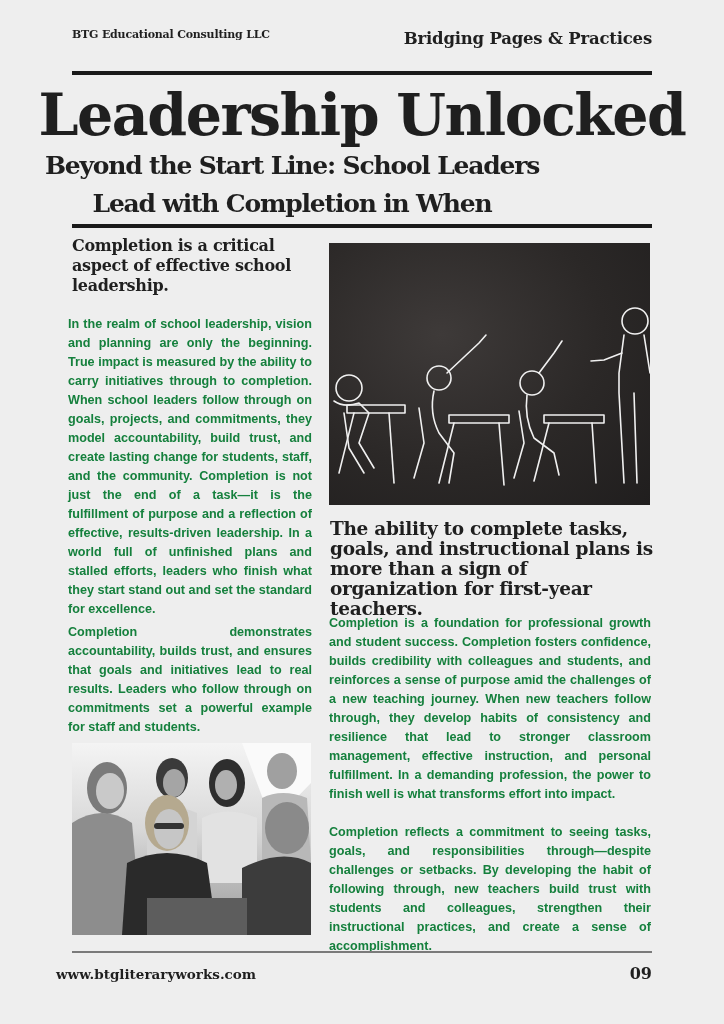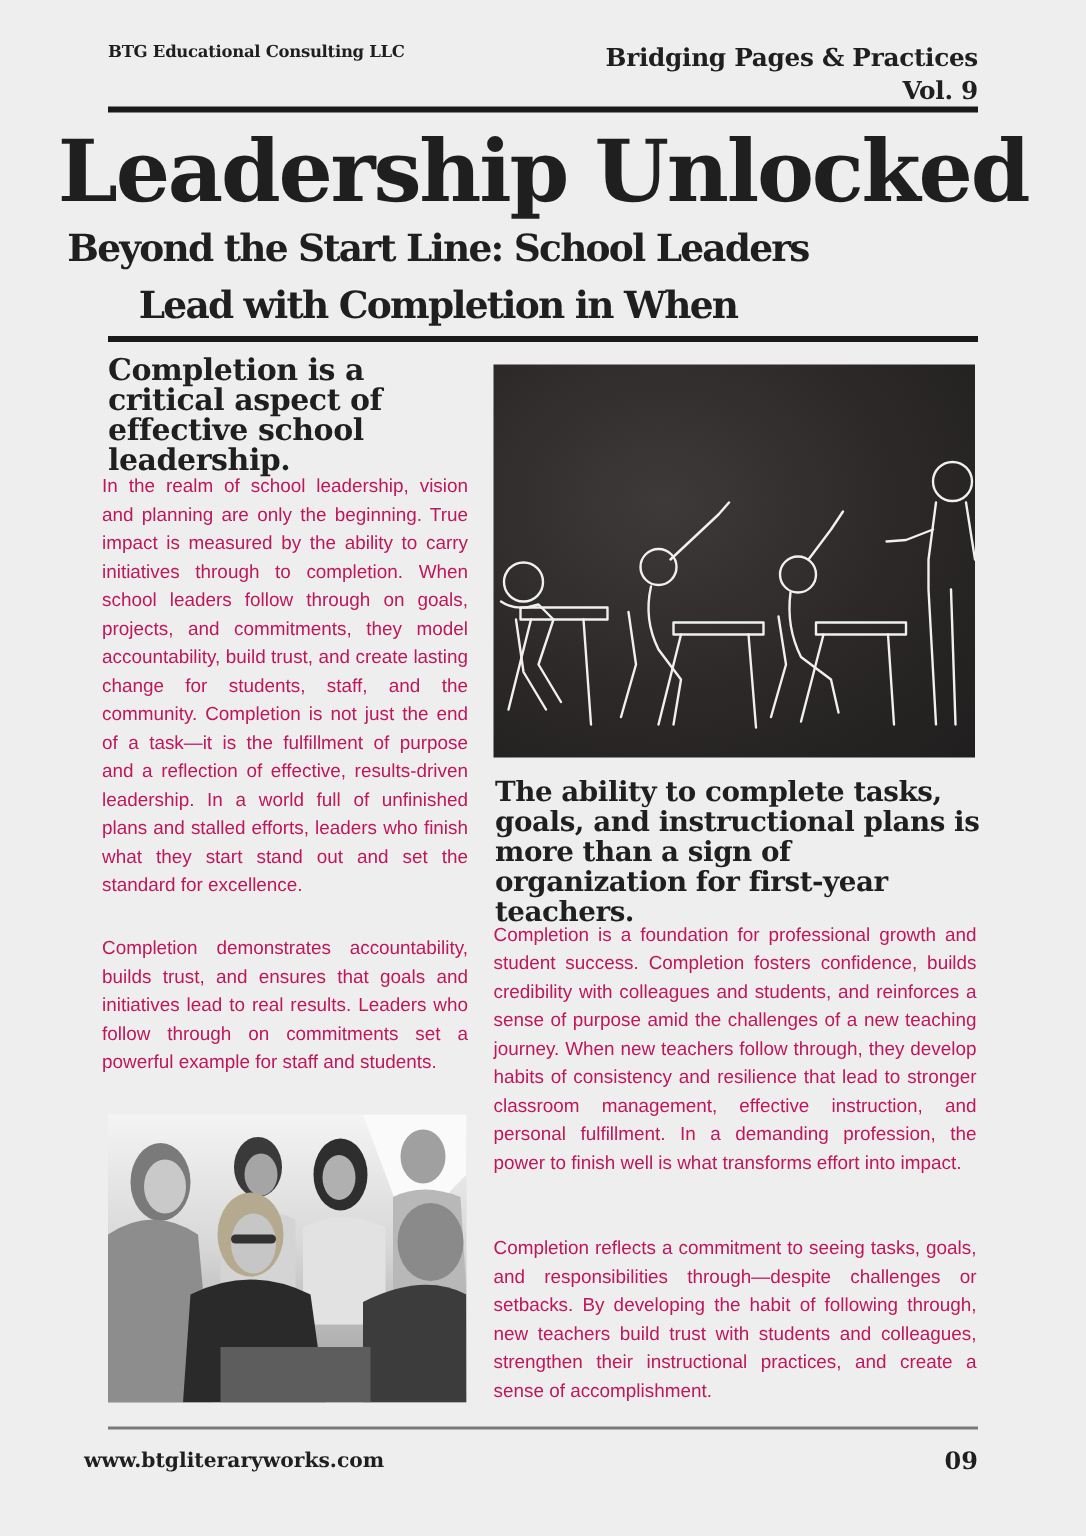--- a/index.html
+++ b/index.html
@@ -14,42 +14,41 @@
     .mast-left { left: 72px; top: 28px; font-size: 11px; font-weight: bold; letter-spacing: -0.2px; }
     .mast-right { right: 72px; top: 28px; font-size: 16.5px; font-weight: bold; text-align: right; line-height: 22px; letter-spacing: -0.2px; }
     .rule { left: 72px; width: 580px; background: #1a1a1a; }
     .rule-top { top: 71px; height: 4px; }
     .rule-mid { top: 224px; height: 4px; }
     .rule-foot { top: 951px; height: 2px; background: #7a7a7a; }
 
     .title { left: 0; width: 724px; top: 80px; text-align: center; font-size: 57px; font-weight: bold; letter-spacing: -1.5px; line-height: 70px; }
     .subtitle { left: 0; width: 584px; top: 147px; text-align: center; font-size: 25px; font-weight: bold; letter-spacing: -1.2px; line-height: 38px; }
 
-    .h-left { left: 72px; top: 236px; width: 250px; font-size: 20px; font-weight: bold; line-height: 20px; letter-spacing: -0.3px; }
+    .h-left { left: 72px; top: 236px; width: 250px; font-size: 16px; font-weight: bold; line-height: 20px; letter-spacing: -0.3px; }
     .h-right { left: 330px; top: 519px; width: 330px; font-size: 18.5px; font-weight: bold; line-height: 20px; letter-spacing: -0.3px; }
 
-    .body-text { font-size: 12.6px; line-height: 19px; text-align: justify; color: #be185d; }
+    .body-text { font-size: 12.6px; line-height: 19px; text-align: justify; color: #15803d; font-weight: bold; }
     .p-left1 { left: 68px; top: 315px; width: 244px; }
     .p-left2 { left: 68px; top: 623px; width: 244px; }
     .p-right1 { left: 329px; top: 614px; width: 322px; }
     .p-right2 { left: 329px; top: 823px; width: 322px; }
 
     .chalk { left: 329px; top: 243px; width: 321px; height: 262px; background: radial-gradient(ellipse at 35% 35%, #3e3a39 0%, #2b2827 55%, #201e1e 100%); }
     .people { left: 72px; top: 743px; width: 239px; height: 192px; background: linear-gradient(180deg, #f4f4f4 0%, #d8d8d8 45%, #9a9a9a 100%); overflow: hidden; }
 
     .foot-left { left: 56px; top: 966px; font-size: 13.5px; font-weight: bold; }
     .foot-right { right: 72px; top: 964px; font-size: 16px; font-weight: bold; }
   </style>
 </head>
 <body>
 
 <div class="abs serif mast-left">BTG Educational Consulting LLC</div>
 <div class="abs serif mast-right">
   <div>Bridging Pages &amp; Practices</div>
-  <div>Vol. 9</div>
 </div>
 
 <div class="abs rule rule-top"></div>
 
 <div class="abs serif title">Leadership Unlocked</div>
 <div class="abs serif subtitle">
   <div>Beyond the Start Line: School Leaders</div>
   <div>Lead with Completion in When</div>
 </div>
 

